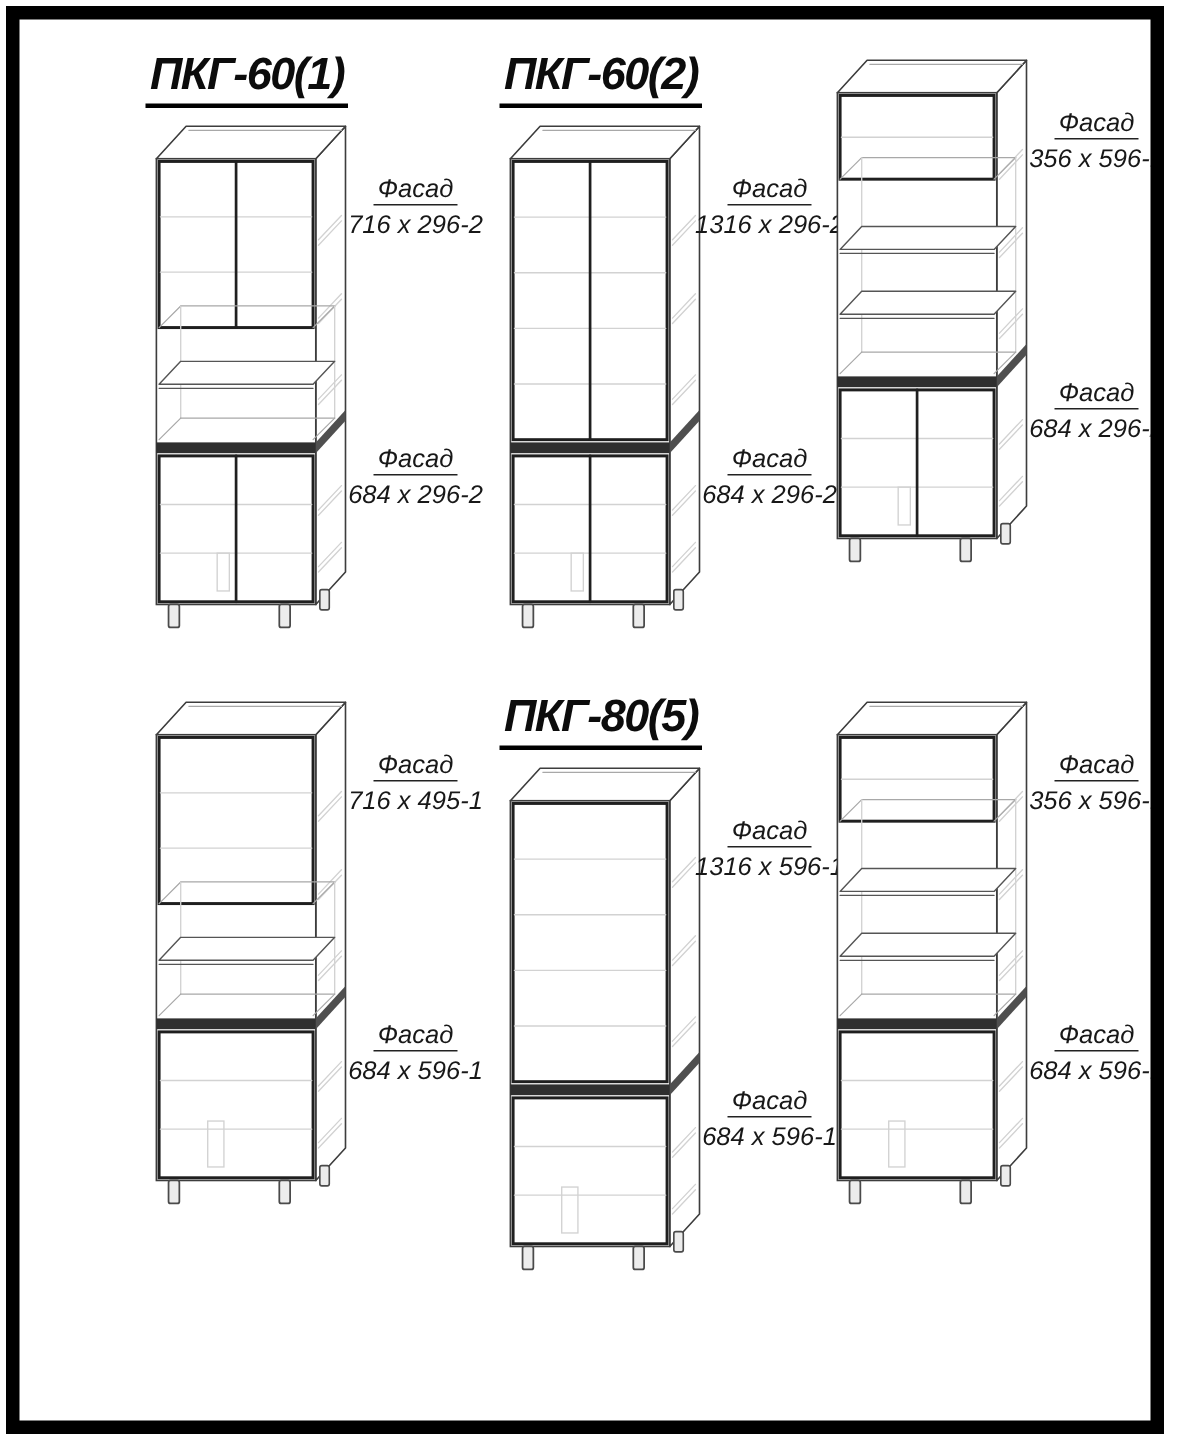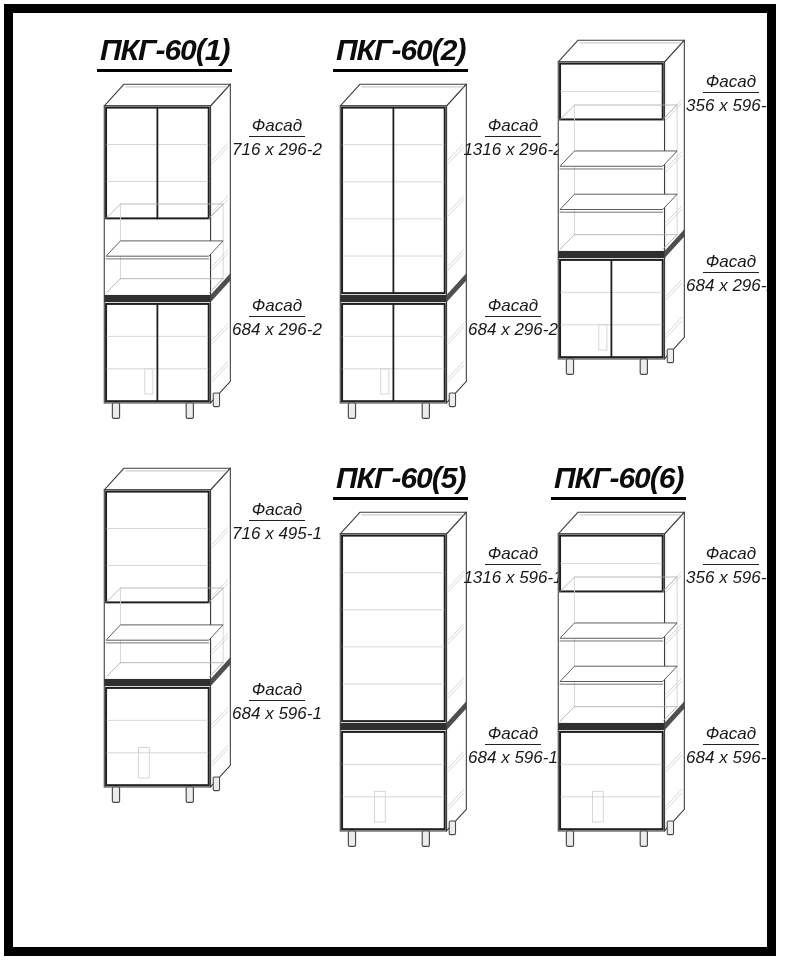--- a/index.html
+++ b/index.html
@@ -270,21 +270,21 @@
           <div class="lab bot">
             <span class="fw">Фасад</span>
             <span class="dim">684 x 596-1</span>
           </div>
         </div>
       </div>
     </section>
 
     <section class="card">
       <div class="title-wrap">
-        <span class="cab-title">ПКГ-60(5)</span>
+        <span class="cab-title">ПКГ-80(5)</span>
       </div>
       <div class="draw-row">
         <div class="svg-holder">
             <svg viewBox="0 0 172 392" class="cab-svg">
               <polygon points="126,32 148,8 148,338 126,362" stroke="#3d3d3d" stroke-width="1.2" fill="#fff" stroke-linejoin="round"></polygon>
               <polygon points="8,32 126,32 148,8 30,8" stroke="#3d3d3d" stroke-width="1.2" fill="#fff" stroke-linejoin="round"></polygon>
               <line x1="32" y1="11" x2="145" y2="11" stroke="#a8a8a8" stroke-width="0.8" stroke-linecap="round"></line>
               <line x1="128" y1="92" x2="145" y2="74" stroke="#d2d2d2" stroke-width="1" stroke-linecap="round"></line>
               <line x1="128" y1="96" x2="145" y2="78" stroke="#d2d2d2" stroke-width="1" stroke-linecap="round"></line>
               <line x1="128" y1="150" x2="145" y2="132" stroke="#d2d2d2" stroke-width="1" stroke-linecap="round"></line>
@@ -319,23 +319,20 @@
           </div>
           <div class="lab bot">
             <span class="fw">Фасад</span>
             <span class="dim">684 x 596-1</span>
           </div>
         </div>
       </div>
     </section>
 
     <section class="card">
-      <div class="title-wrap">
-        <span class="cab-title">ПКГ-60(6)</span>
-      </div>
       <div class="draw-row">
         <div class="svg-holder">
             <svg viewBox="0 0 172 392" class="cab-svg">
               <polygon points="126,32 148,8 148,338 126,362" stroke="#3d3d3d" stroke-width="1.2" fill="#fff" stroke-linejoin="round"></polygon>
               <polygon points="8,32 126,32 148,8 30,8" stroke="#3d3d3d" stroke-width="1.2" fill="#fff" stroke-linejoin="round"></polygon>
               <line x1="32" y1="11" x2="145" y2="11" stroke="#a8a8a8" stroke-width="0.8" stroke-linecap="round"></line>
               <line x1="128" y1="92" x2="145" y2="74" stroke="#d2d2d2" stroke-width="1" stroke-linecap="round"></line>
               <line x1="128" y1="96" x2="145" y2="78" stroke="#d2d2d2" stroke-width="1" stroke-linecap="round"></line>
               <line x1="128" y1="150" x2="145" y2="132" stroke="#d2d2d2" stroke-width="1" stroke-linecap="round"></line>
               <line x1="128" y1="154" x2="145" y2="136" stroke="#d2d2d2" stroke-width="1" stroke-linecap="round"></line>

